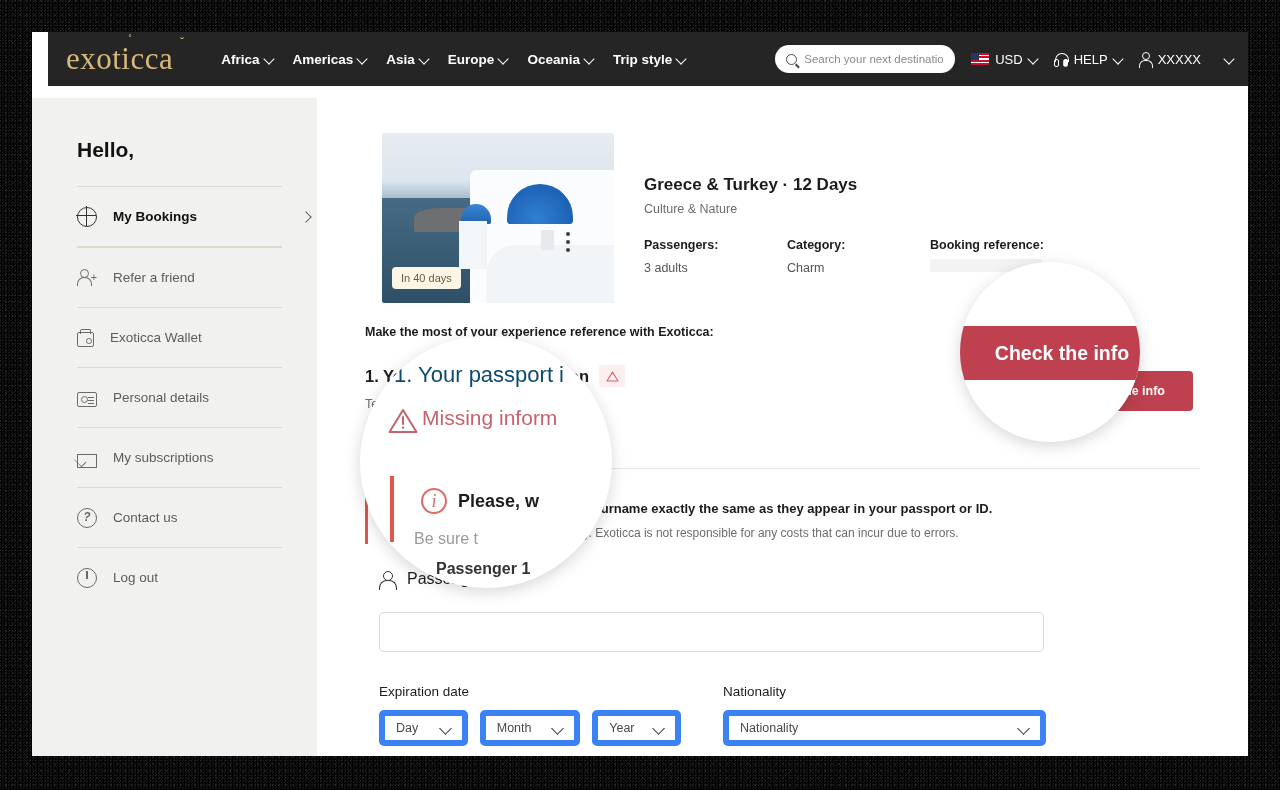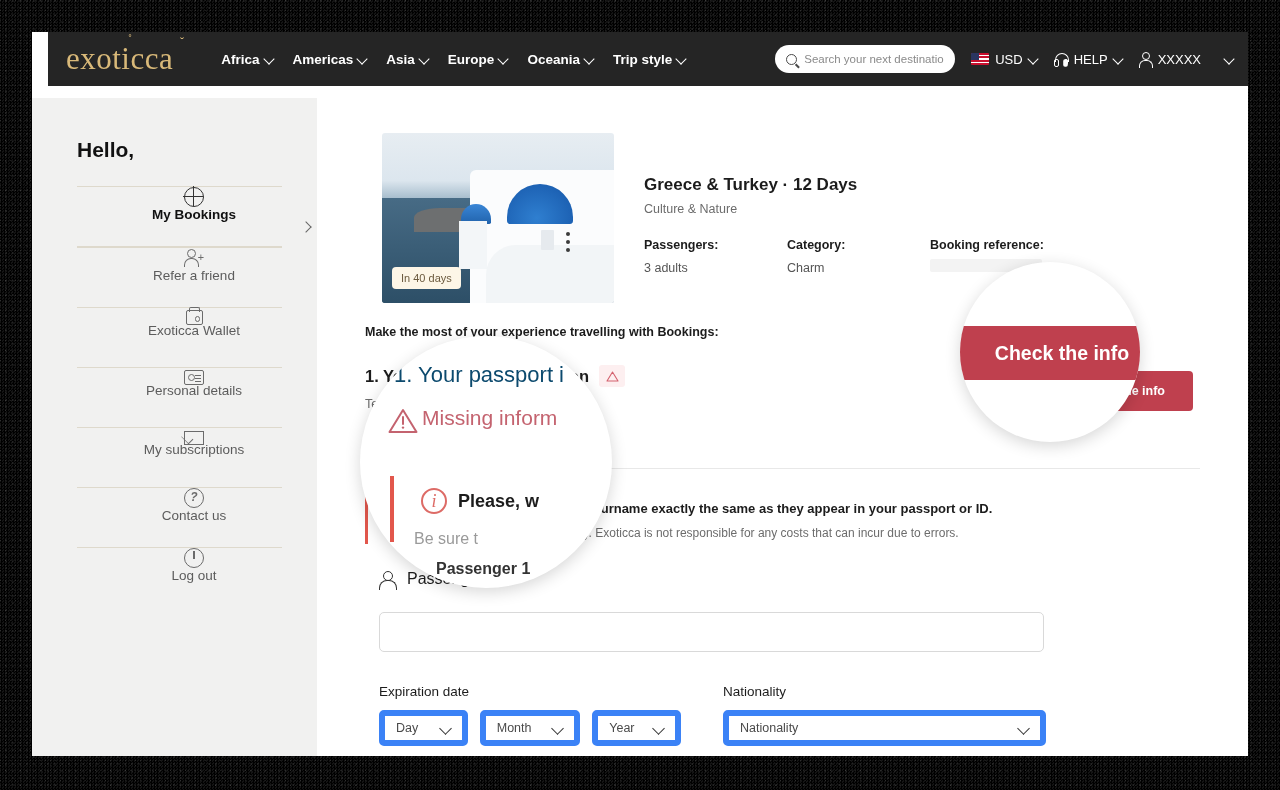--- a/index.html
+++ b/index.html
@@ -130,21 +130,21 @@
   }
   #hello {
     font-size: 21px; font-weight: bold; color: #111;
     padding: 40px 12px 24px 45px;
   }
   .side-sep { height: 1px; background: #ded9cc; margin: 0 35px 0 45px; }
   .side-item {
     display: flex; align-items: center;
     height: 59px; padding-left: 45px; padding-right: 6px;
     color: #5c5c5c; font-size: 13.5px; cursor: pointer;
-    flex-direction: column;
+    gap: 16px;
   }
   .side-item.active { color: #111; font-weight: bold; }
   .side-ic { width: 20px; height: 20px; flex: none; position: relative; color:#444; }
   .side-arrow { margin-left: auto; width: 9px; height: 9px; position: relative; }
   .side-arrow::after{
     content:""; position:absolute; left:0; top:1px; width:7px; height:7px;
     border-right:1.6px solid #666; border-top:1.6px solid #666; transform: rotate(45deg);
   }
 
   
@@ -491,21 +491,21 @@
             <div class="meta-value">Charm</div>
           </div>
           <div class="meta-col wide">
             <div class="meta-label">Booking reference:</div>
             <div class="meta-redacted"></div>
           </div>
         </div>
       </div>
     </div>
 
-    <div id="make-most">Make the most of your experience travelling with Bookings:</div>
+    <div id="make-most">Make the most of your experience reference with Exoticca:</div>
 
     <div id="section-row">
       <div id="section-left">
         <div id="sec-title-row">
           <span id="sec-title">1. Your passport information</span>
           <span id="sec-warn-badge">
             <svg width="13" height="11" viewBox="0 0 13 11" aria-hidden="true">
               <path d="M6.5 1 L12 10 L1 10 Z" fill="none" stroke="#d4626f" stroke-width="1.1" stroke-linejoin="round"></path>
             </svg>
           </span>

